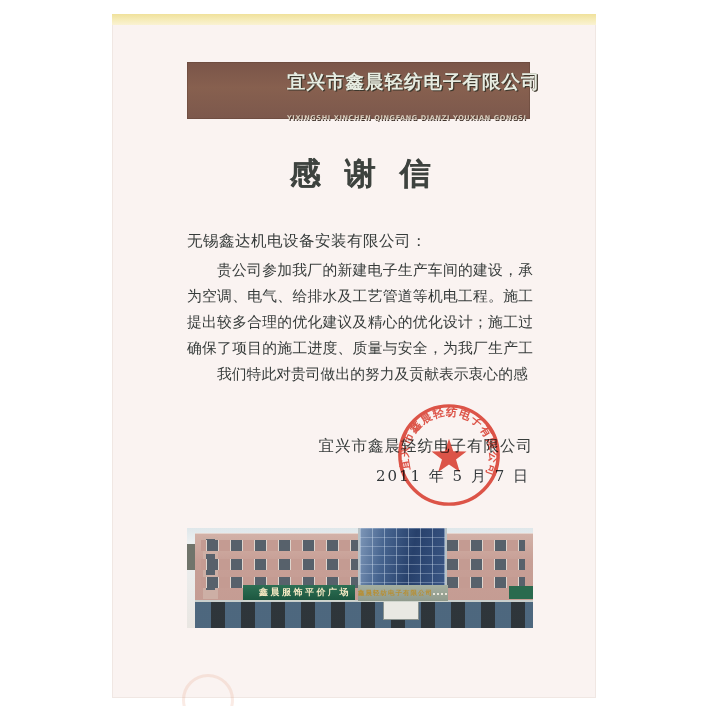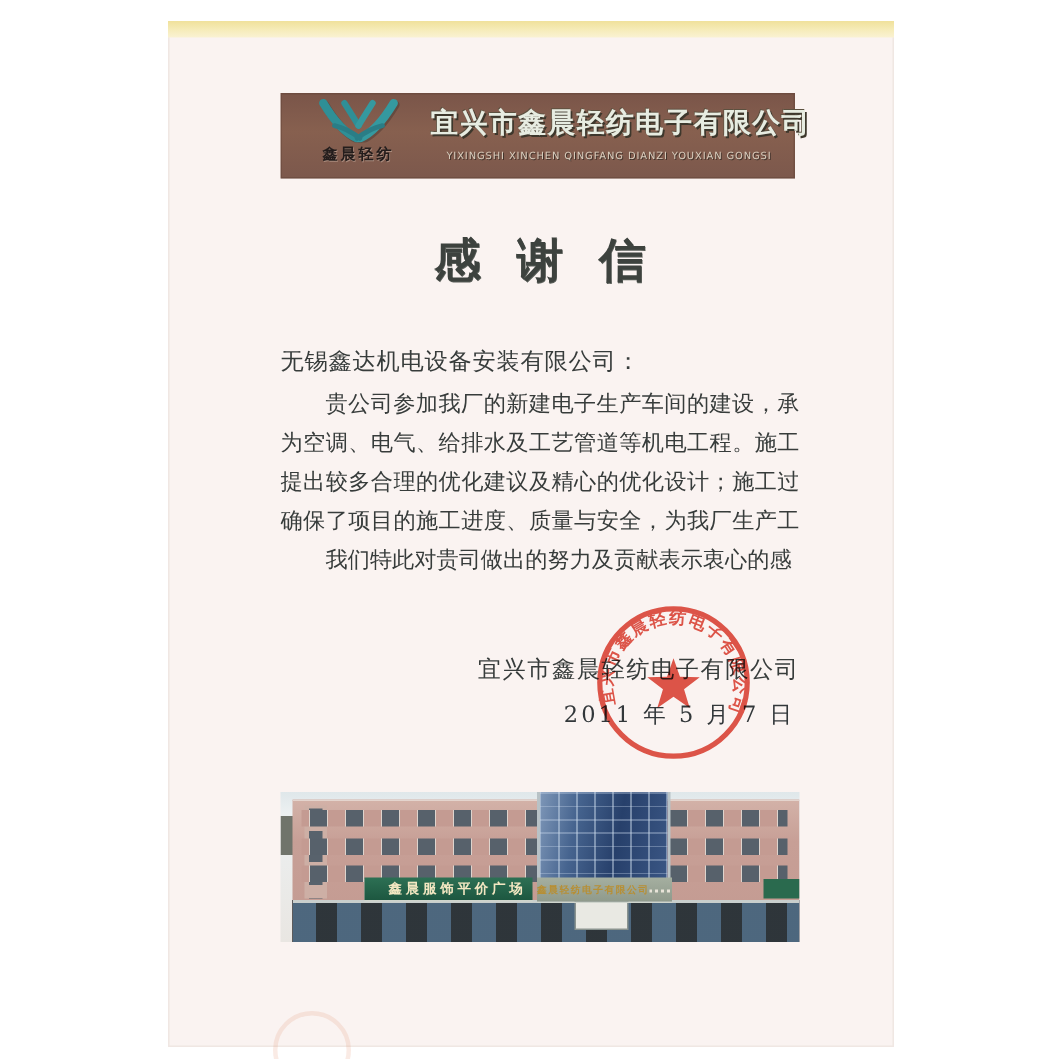--- a/index.html
+++ b/index.html
@@ -34,21 +34,21 @@
     color:#241d1c; font-family:"DejaVu Serif","Liberation Serif",serif;
     text-shadow:0.5px 0.5px 0 #a98b7d;
   }
   .banner-text { position:absolute; left:100px; top:7px; width:238px; text-align:center; }
   .company-cn {
     font-size:18.5px; font-weight:bold; letter-spacing:1px; color:#e7ece1;
     text-shadow:1.2px 1.2px 0 #3d372c, -0.5px -0.5px 0 #5c5140;
     white-space:nowrap;
   }
   .company-py {
-    margin-top:6px; font-size:6.6px; font-weight:normal; letter-spacing:0.6px;
+    margin-top:20px; font-size:6.6px; font-weight:bold; letter-spacing:0.6px;
     color:#d9cdbd; text-shadow:0.7px 0.7px 0 #40332c; white-space:nowrap;
   }
   
   .letter-title {
     position:absolute; left:160px; top:153px; width:400px; text-align:center;
     font-family:Liberation Sans, sans-serif;
     font-size:31px; font-weight:bold; color:#3d423e;
     letter-spacing:24px; padding-left:24px; box-sizing:border-box;
     text-shadow:0.4px 0.4px 0 #5a5f5a;
   }
@@ -157,35 +157,20 @@
 </style>
 </head>
 <body>
 
 <div class="screen">
 
   <div class="paper"></div>
   <div class="goldband"></div>
 
   <div class="banner">
-    <div class="logo">
-      <svg viewBox="0 0 60 32">
-        <g fill="none" stroke-linecap="round">
-          <path d="M5,4 Q17,24 29,29" stroke="#4a3a32" stroke-width="6" opacity="0.5" transform="translate(1.2,1.2)"></path>
-          <path d="M55,4 Q43,24 31,29" stroke="#4a3a32" stroke-width="6" opacity="0.5" transform="translate(1.2,1.2)"></path>
-          <path d="M5,4 Q17,24 29,29" stroke="#2f8f96" stroke-width="6"></path>
-          <path d="M55,4 Q43,24 31,29" stroke="#35999f" stroke-width="6"></path>
-          <path d="M20,4 Q27,15 30,20" stroke="#2f8f96" stroke-width="4.5"></path>
-          <path d="M40,4 Q33,15 30,20" stroke="#35999f" stroke-width="4.5"></path>
-          <path d="M29,29 Q38,22 47,20" stroke="#2a7d86" stroke-width="3.5"></path>
-          <path d="M31,29 Q22,22 13,20" stroke="#2a7d86" stroke-width="3.5"></path>
-        </g>
-      </svg>
-      <div class="logo-brand">鑫晨轻纺</div>
-    </div>
     <div class="banner-text">
       <div class="company-cn">宜兴市鑫晨轻纺电子有限公司</div>
       <div class="company-py">YIXINGSHI XINCHEN QINGFANG DIANZI YOUXIAN GONGSI</div>
     </div>
   </div>
 
   <div class="letter-title">感谢信</div>
 
   <div class="salutation">无锡鑫达机电设备安装有限公司：</div>
 

